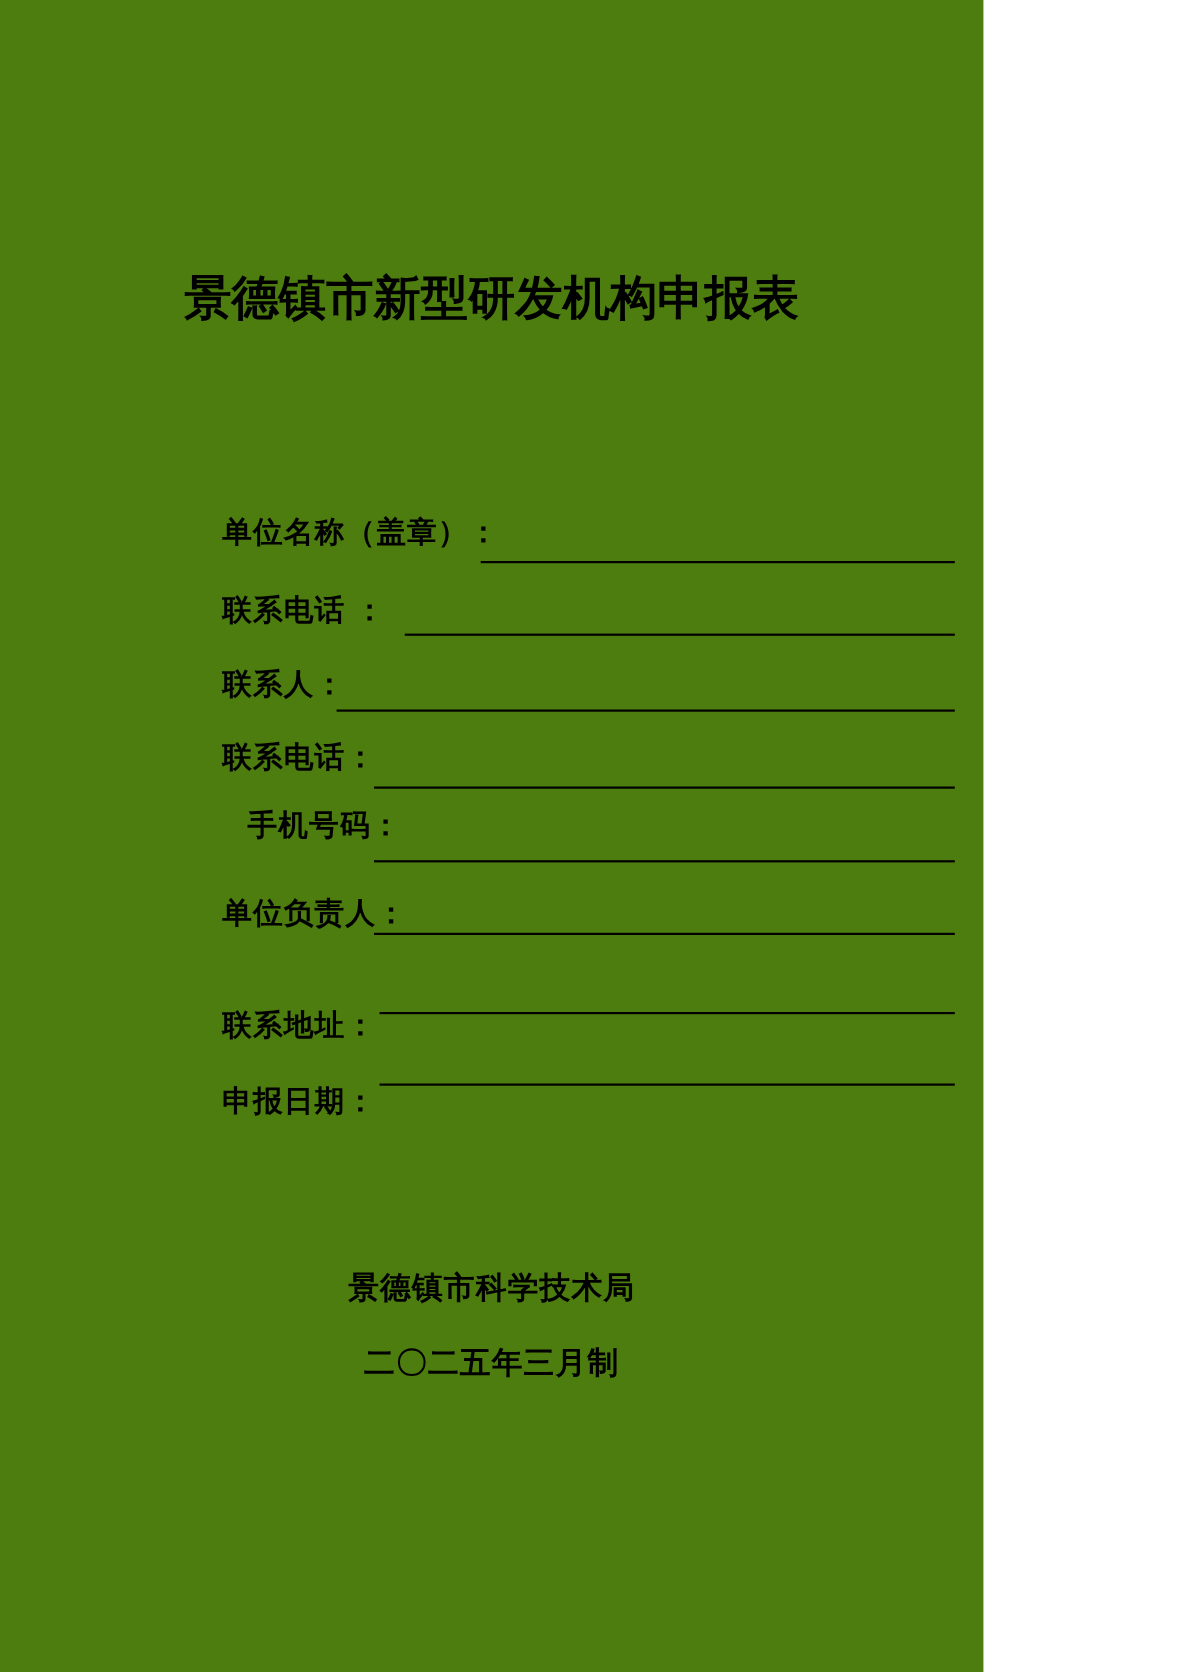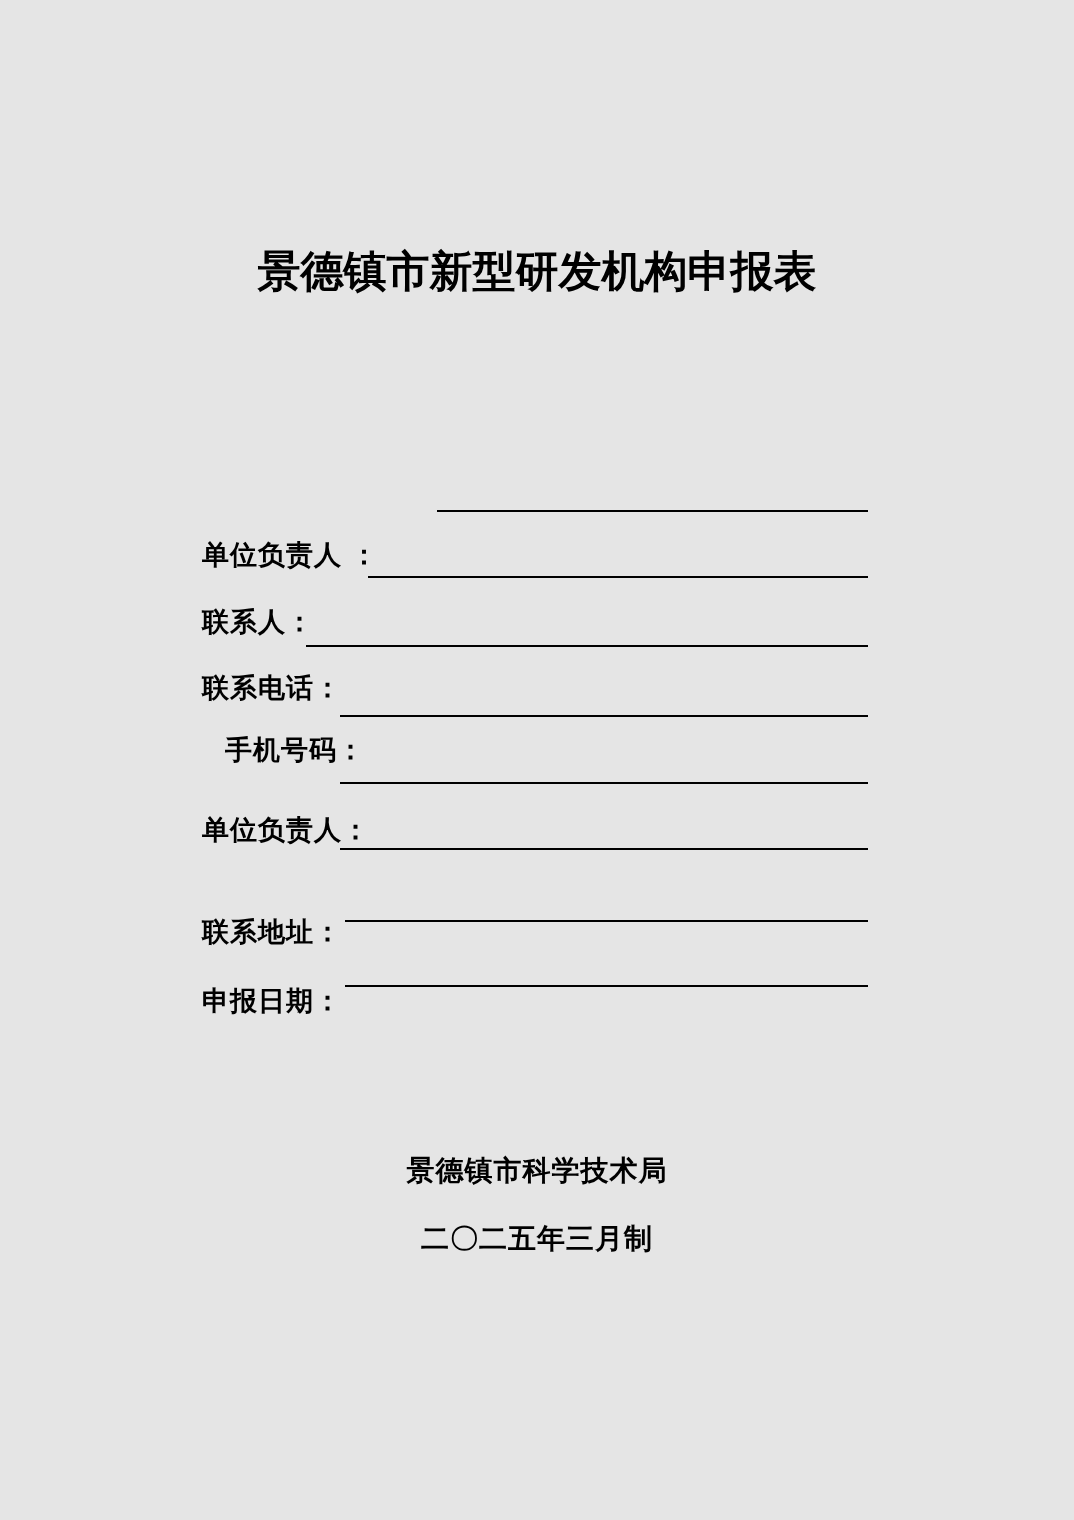--- a/index.html
+++ b/index.html
@@ -2,23 +2,23 @@
 <html lang="zh"><head>
 <meta charset="utf-8">
 <style>
   html, body {
     margin: 0;
     padding: 0;
     background: #ffffff;
   }
   .page {
     position: relative;
-    width: 1074px;
+    width: 894px;
     height: 1520px;
-    background: #e5e5e5;
+    background: #4d7c0f;
     overflow: hidden;
     font-family: "Liberation Sans", sans-serif;
     color: #000000;
   }
   .doc-title {
     position: absolute;
     top: 246px;
     left: 0;
     width: 100%;
     margin: 0;
@@ -80,23 +80,24 @@
   .footer-org  { top: 1156px; }
   .footer-date { top: 1224px; }
 </style>
 </head>
 <body>
 
 <div class="page">
 
   <h1 class="doc-title">景德镇市新型研发机构申报表</h1>
 
+  <span class="field-label lbl-1">单位名称（盖章）：</span>
   <div class="blank-line line-1"></div>
 
-  <span class="field-label lbl-2">单位负责人 ：</span>
+  <span class="field-label lbl-2">联系电话 ：</span>
   <div class="blank-line line-2"></div>
 
   <span class="field-label lbl-3">联系人：</span>
   <div class="blank-line line-3"></div>
 
   <span class="field-label lbl-4">联系电话：</span>
   <div class="blank-line line-4"></div>
 
   <span class="field-label lbl-5">手机号码：</span>
   <div class="blank-line line-5"></div>

